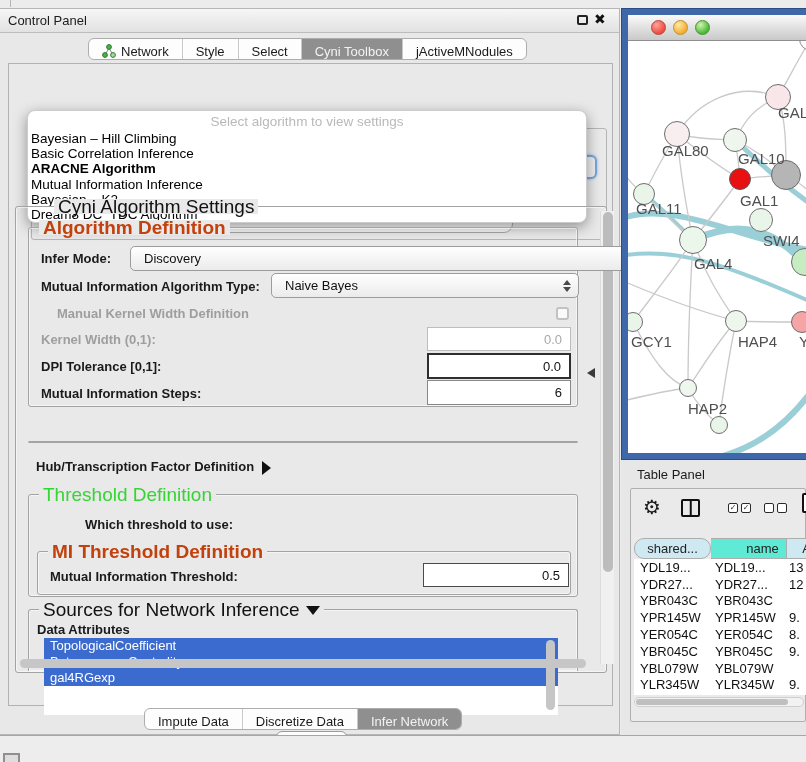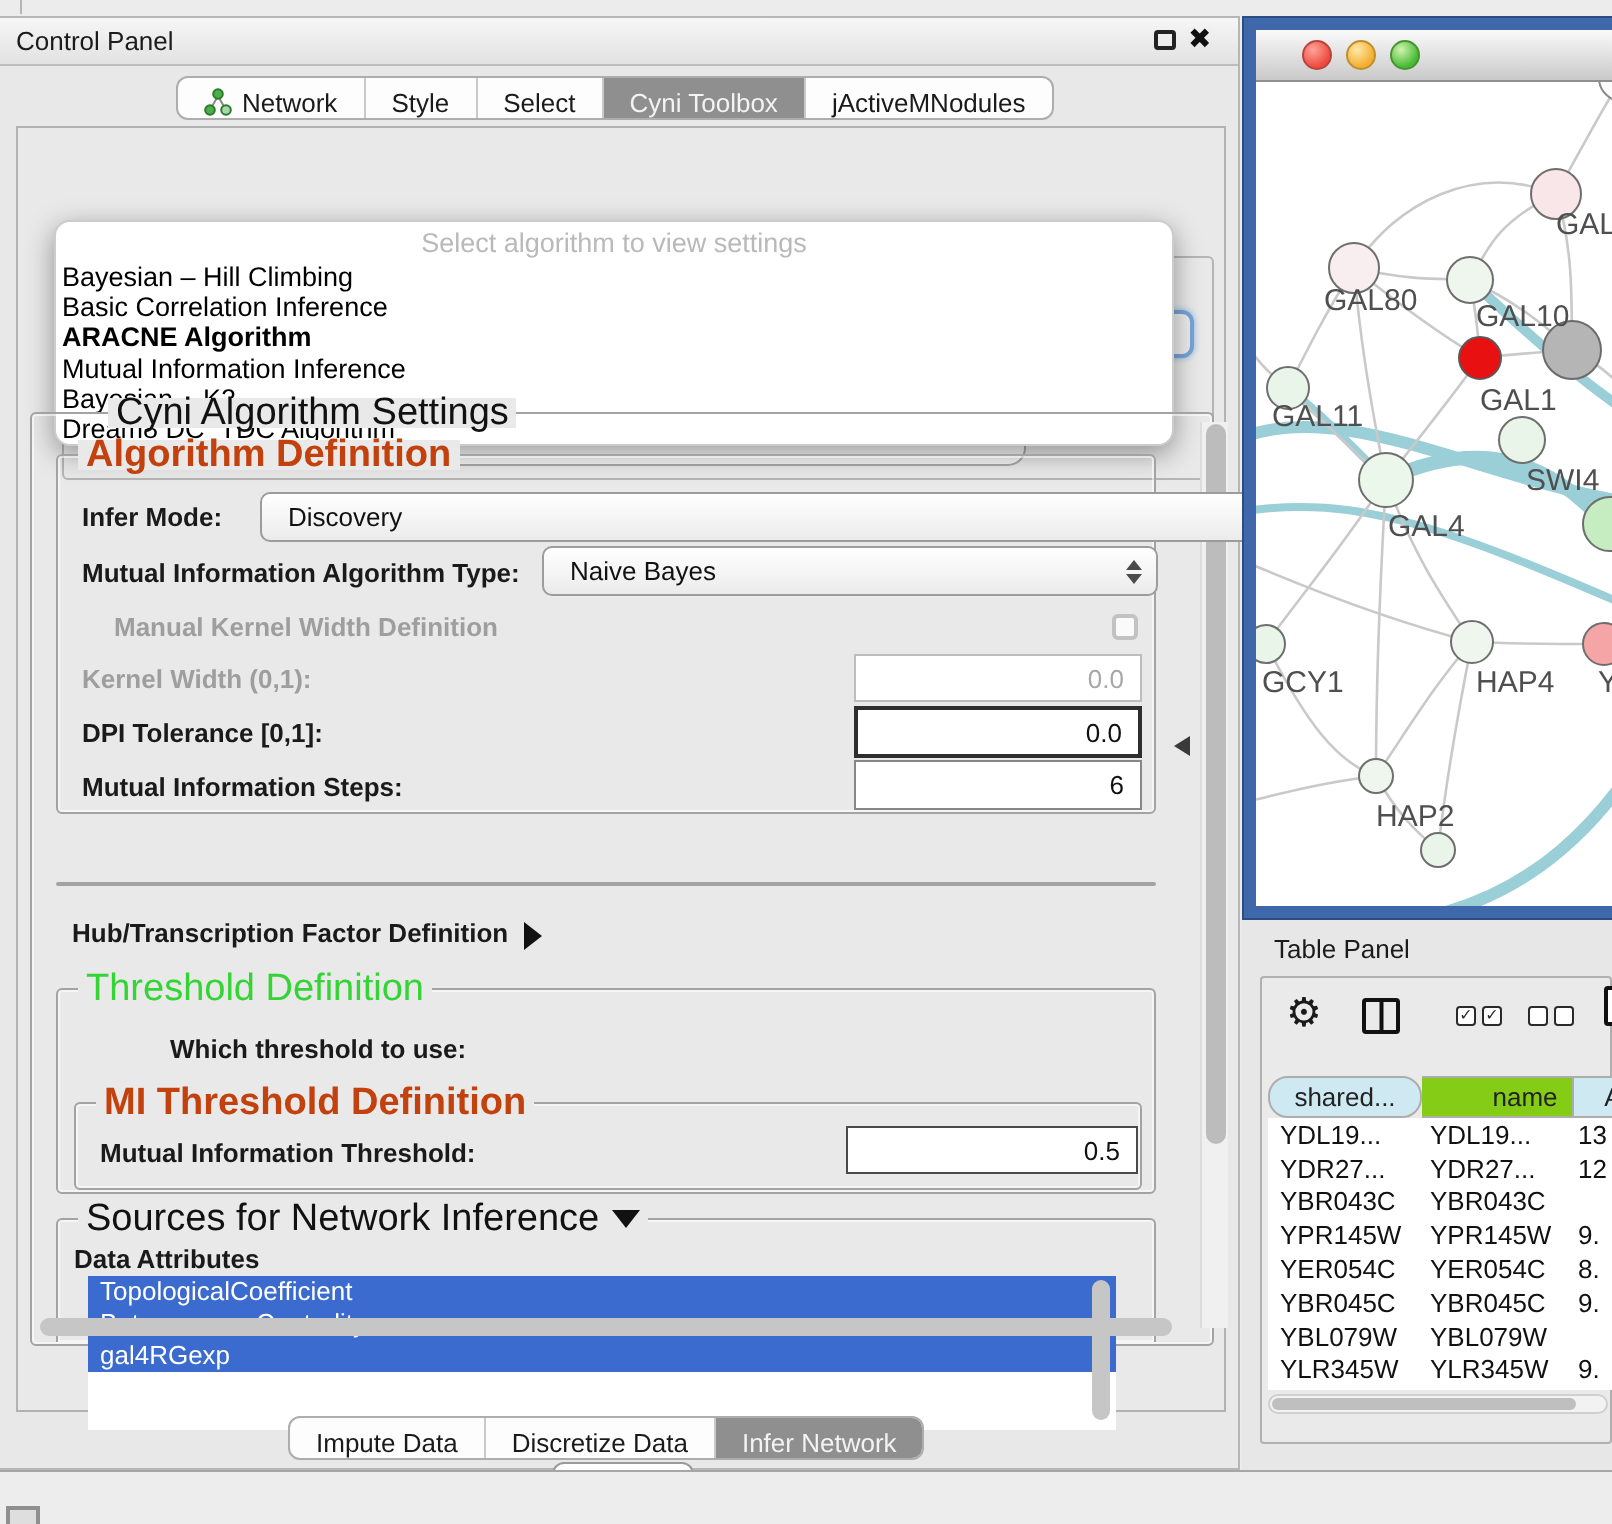--- a/index.html
+++ b/index.html
@@ -87,21 +87,21 @@
   .tp-box{left:9px;top:28px;width:176px;height:234px;border:1px solid #b0b0b0;border-radius:2px;background:#eaeaea;box-sizing:border-box;}
   .gear{left:12px;top:8px;font-size:20px;color:#1a1a1a;line-height:20px;}
   .split-icon{left:50px;top:10px;width:19px;height:18px;border:2.5px solid #111;border-radius:2px;box-sizing:border-box;}
   .split-icon::after{content:"";position:absolute;left:50%;top:0;width:2.5px;height:100%;background:#111;transform:translateX(-50%);}
   .cc{position:absolute;width:10px;height:10px;border:1.5px solid #2a2a2a;border-radius:2px;box-sizing:border-box;font-size:8px;line-height:8px;text-align:center;color:#2a2a2a;background:#fff;}
   .page-icon{left:171px;top:4px;width:16px;height:20px;border:2px solid #111;border-radius:2px;box-sizing:border-box;background:#fff;}
   .thead{position:absolute;display:flex;left:3px;top:49px;height:21px;}
   .th{border:1px solid #adadad;border-left:none;box-sizing:border-box;font-size:13px;color:#222;display:flex;align-items:center;justify-content:center;}
   .th:first-child{border-left:1px solid #adadad;border-radius:10px;}
   .th-blue{background:#cfe9f3;}
-  .th-gray{background:#84cc16;padding-left:28px;}
+  .th-gray{background:#5eead4;padding-left:28px;}
   .tbody{position:absolute;left:3px;top:70px;width:172px;height:136px;background:#ffffff;overflow:hidden;font-size:13px;color:#111;}
   .trow{display:flex;height:16.8px;align-items:center;white-space:nowrap;}
   .td1{width:76px;padding-left:6px;box-sizing:border-box;overflow:hidden;}
   .td2{width:76px;padding-left:5px;box-sizing:border-box;overflow:hidden;}
   .td3{padding-left:3px;}
   .tp-hscroll{left:3px;top:208px;width:170px;height:10px;background:#f2f2f2;border:1px solid #cfcfcf;border-radius:5px;box-sizing:border-box;}
   .tp-hthumb{position:absolute;left:1px;top:1px;width:152px;height:6px;border-radius:4px;background:#bfbfbf;}
 
   
   .bottom-div{left:0;top:735px;width:806px;height:1px;background:#a6a6a6;}

